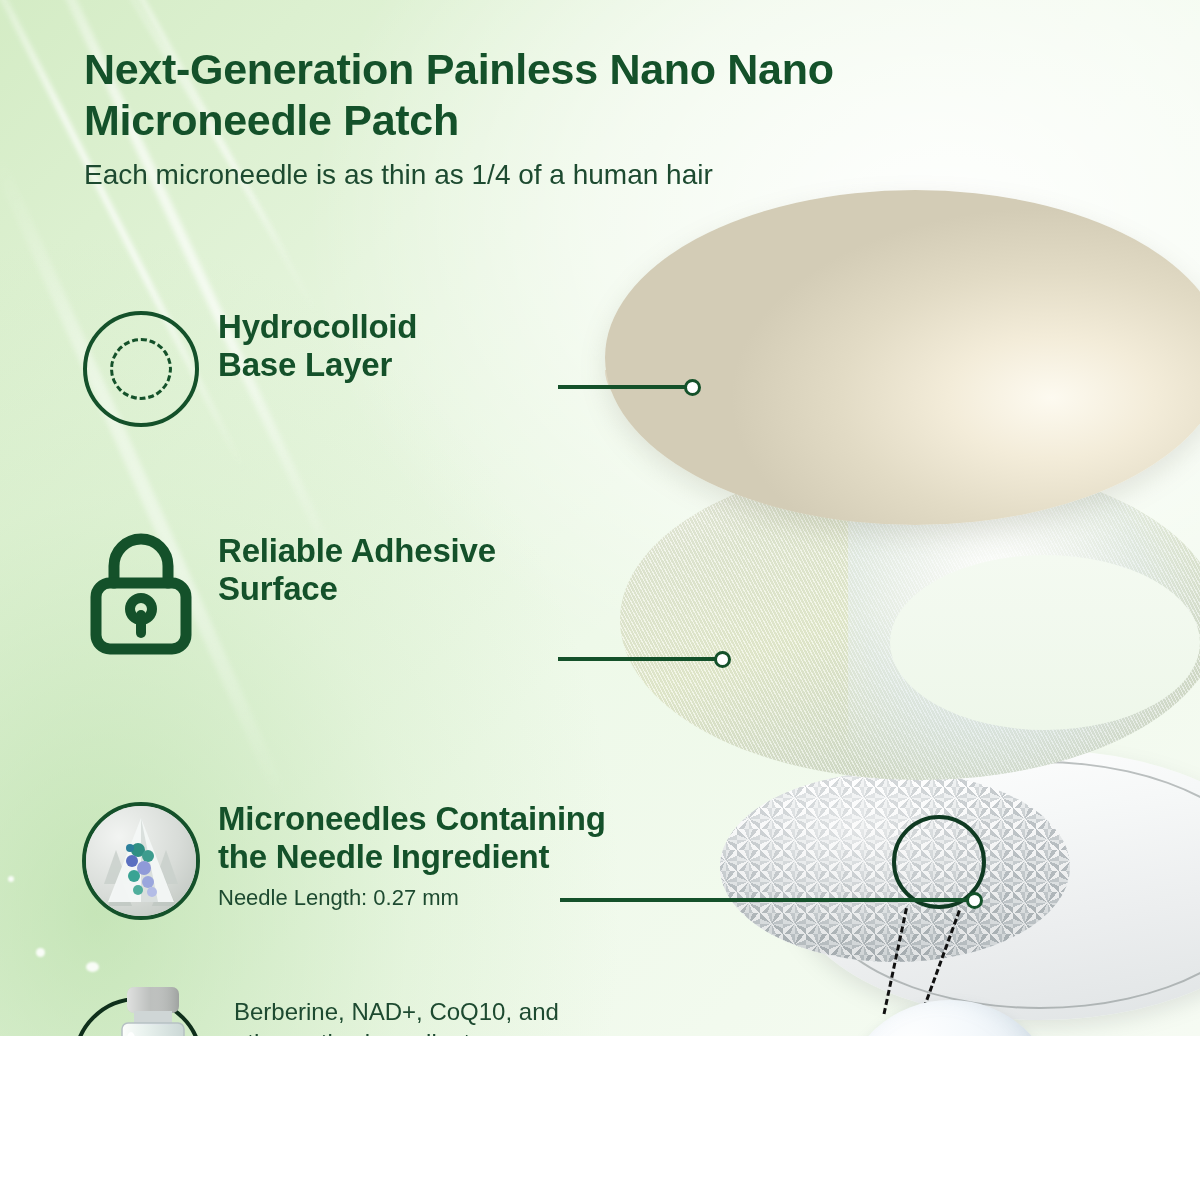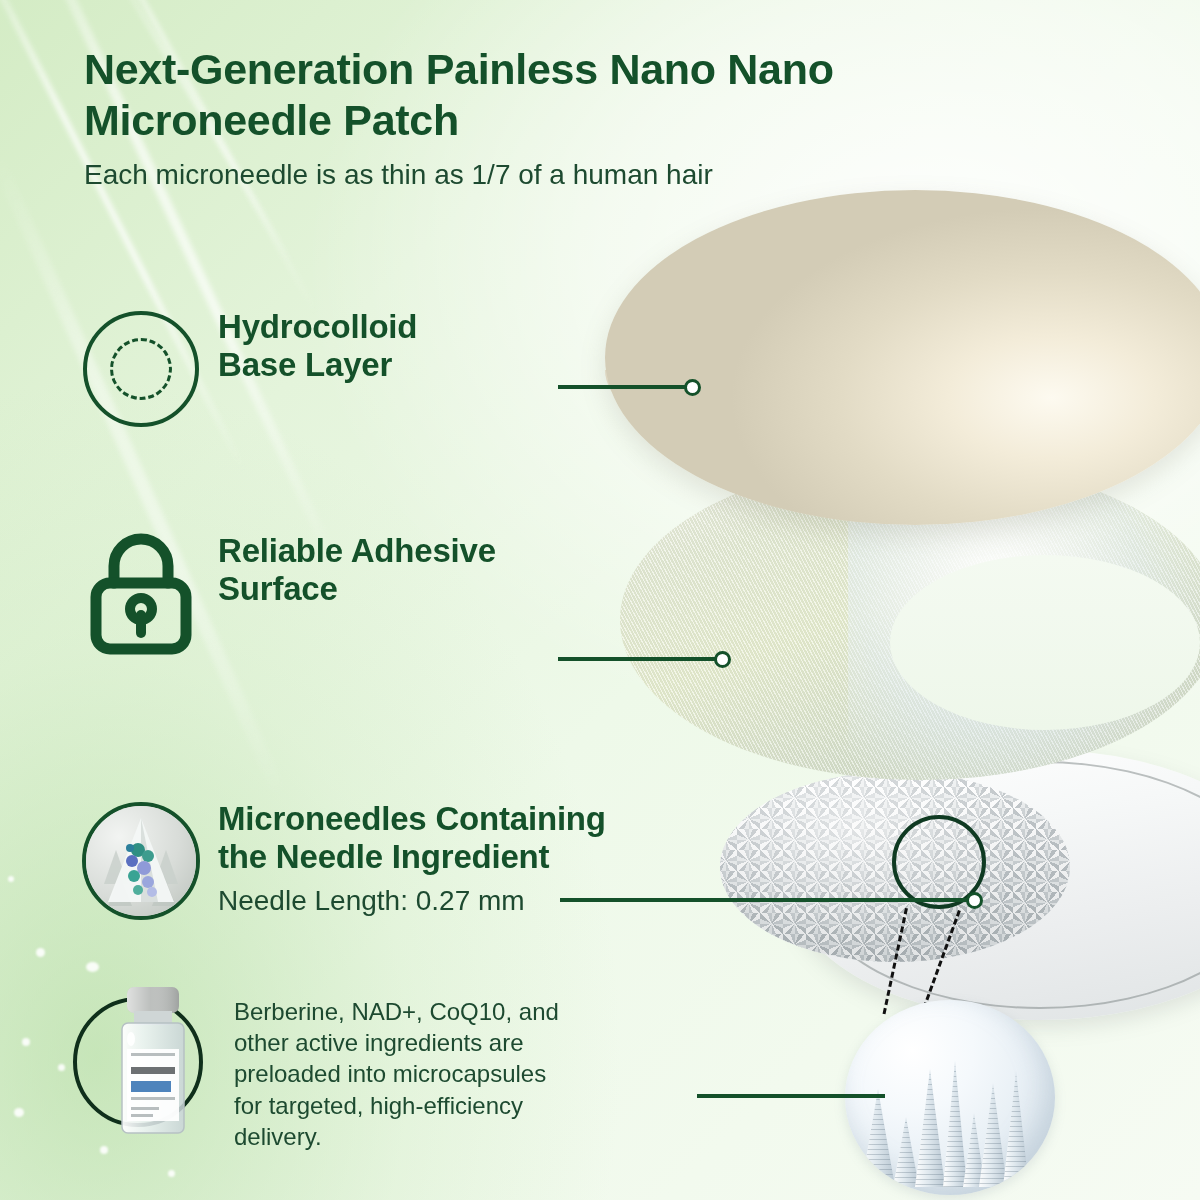--- a/index.html
+++ b/index.html
@@ -6,21 +6,21 @@
     margin: 0;
     padding: 0;
     background: #ffffff;
   }
   body {
     font-family: "Liberation Sans", sans-serif;
   }
   #infographic {
     position: relative;
     width: 1200px;
-    height: 1200px;
+    height: 1036px;
     overflow: hidden;
     background:
       radial-gradient(ellipse 900px 700px at 78% 22%, rgba(255,255,255,0.95) 0%, rgba(255,255,255,0.55) 38%, rgba(255,255,255,0.0) 70%),
       radial-gradient(ellipse 700px 900px at 8% 88%, rgba(168,214,148,0.55) 0%, rgba(200,231,184,0.28) 45%, rgba(255,255,255,0.0) 75%),
       linear-gradient(135deg, #d4ecc5 0%, #e4f4db 28%, #eef9e9 55%, #f2faee 78%, #f6fbf3 100%);
     text-decoration: underline;
   }
 
   
   .streaks {
@@ -78,21 +78,21 @@
     margin: 0;
     font-size: 33px;
     line-height: 1.16;
     font-weight: bold;
     color: #14512a;
     letter-spacing: -0.2px;
     white-space: pre-line;
   }
   .feature-sub {
     margin: 8px 0 10px 0;
-    font-size: 28px;
+    font-size: 22px;
     color: #1d4a30;
     font-weight: normal;
   }
   .feature-body {
     margin: 8px;
     font-size: 24px;
     line-height: 1.30;
     color: #1d4a30;
     font-weight: normal;
     white-space: pre-line;
@@ -332,21 +332,21 @@
   <div class="callout-dot" style="left:714px; top:651px;"></div>
 
   <div class="callout-line" style="left:560px; top:898px; width:412px;"></div>
   <div class="callout-dot" style="left:966px; top:892px;"></div>
 
   <div class="callout-line" style="left:697px; top:1094px; width:188px;"></div>
 
   <div class="header">
     <h1 class="title">Next-Generation Painless Nano
 Nano Microneedle Patch</h1>
-    <p class="subtitle">Each microneedle is as thin as 1/7 of a human hair</p>
+    <p class="subtitle">Each microneedle is as thin as 1/4 of a human hair</p>
   </div>
 
   <div class="feature" style="left:76px; top:528px; width:540px;">
     <div class="feature-icon">
       <svg width="118" height="128" viewBox="0 0 118 128">
         <path d="M32 54 V37 a27 27 0 0 1 54 0 V54" fill="none" stroke="#14512a" stroke-width="11" stroke-linecap="round" stroke-linejoin="round"></path>
         <rect x="14" y="54" width="90" height="66" rx="14" ry="14" fill="none" stroke="#14512a" stroke-width="11"></rect>
         <circle cx="59" cy="80" r="11" fill="none" stroke="#14512a" stroke-width="10"></circle>
         <path d="M59 86 V104" fill="none" stroke="#14512a" stroke-width="10" stroke-linecap="round"></path>
       </svg>

